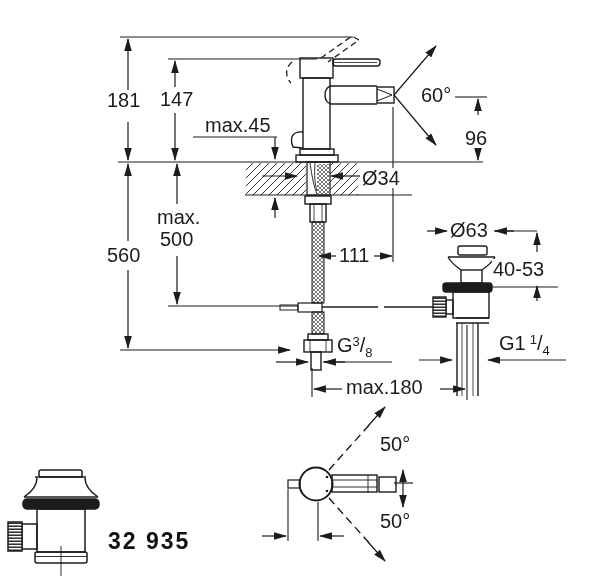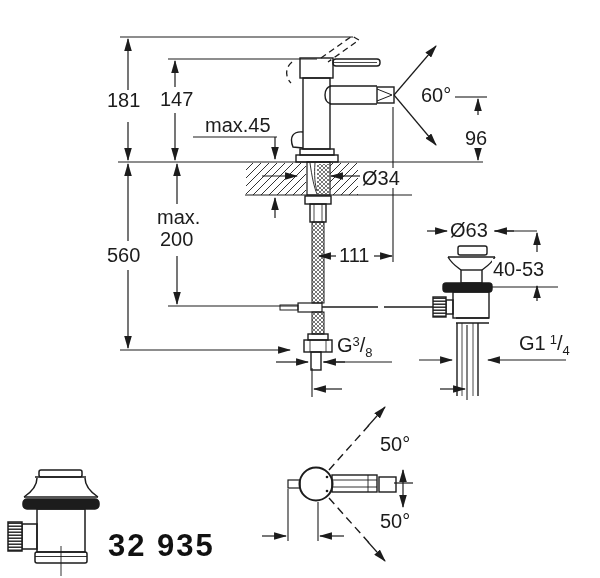--- a/index.html
+++ b/index.html
@@ -3,21 +3,21 @@
 <meta charset="utf-8">
 <style>
   html,body{margin:0;padding:0;background:#ffffff;}
   #stage{position:relative;width:600px;height:578px;background:#ffffff;overflow:hidden;
          font-family:"Liberation Sans", sans-serif;color:#1c1c1c;}
   #stage svg{position:absolute;left:0;top:0;}
   .dim{position:absolute;font-size:20px;line-height:1;color:#1c1c1c;white-space:nowrap;
        background:#ffffff;padding:0 1px;}
   .dim sup{font-size:13px;vertical-align:6px;}
   .dim sub{font-size:13px;vertical-align:-5px;}
-  .pn{position:absolute;font-size:31px;font-weight:bold;letter-spacing:2px;color:#111;}
+  .pn{position:absolute;font-size:23px;font-weight:bold;letter-spacing:2px;color:#111;}
 </style>
 </head>
 <body>
 
 <div id="stage">
 
 <svg width="600" height="578" viewBox="0 0 600 578">
   <defs>
     <marker id="ah" viewBox="0 0 12 7" refX="11" refY="3.5" markerWidth="13" markerHeight="7.6" orient="auto-start-reverse" markerUnits="userSpaceOnUse">
       <path d="M0,0 L12,3.5 L0,7 Z" fill="#1c1c1c"></path>
@@ -221,29 +221,30 @@
     <line x1="61" y1="546" x2="61" y2="576" stroke-width="0.9"></line>
   </g>
 </svg>
 
   <div class="dim" style="left:106px;top:90px;">181</div>
   <div class="dim" style="left:159px;top:89px;">147</div>
   <div class="dim" style="left:192px;top:115px;margin-left:12px;">max.45</div>
   <div class="dim" style="left:420px;top:85px;">60°</div>
   <div class="dim" style="left:464px;top:118px;margin-top:10px;">96</div>
   <div class="dim" style="left:156px;top:207px;">max.</div>
-  <div class="dim" style="left:159px;top:229px;">200</div>
+  <div class="dim" style="left:159px;top:229px;">500</div>
   <div class="dim" style="left:106px;top:245px;">560</div>
   <div class="dim" style="left:361px;top:168px;text-align:right;">Ø34</div>
   <div class="dim" style="left:338px;top:245px;">111</div>
   <div class="dim" style="left:449px;top:220px;">Ø63</div>
   <div class="dim" style="left:492px;top:259px;">40-53</div>
+  <div class="dim" style="left:345px;top:377px;">max.180</div>
   <div class="dim" style="left:379px;top:434px;">50°</div>
   <div class="dim" style="left:379px;top:511px;">50°</div>
   <div class="dim" style="left:291px;top:545px;margin-top:32px;">41</div>
 
   <div class="dim" style="left:336px;top:335px;"><span>G</span><sup>3</sup><span>/</span><sub>8</sub></div>
 
-  <div class="dim" style="left:498px;top:333px;margin-left:20px;"><span>G1</span> <sup>1</sup><span>/</span><sub>4</sub></div>
+  <div class="dim" style="left:498px;top:333px;"><span>G1</span> <sup>1</sup><span>/</span><sub>4</sub></div>
 
   <div class="pn" style="left:108px;top:528px;">32 935</div>
 
 </div>
 
 </body></html>

